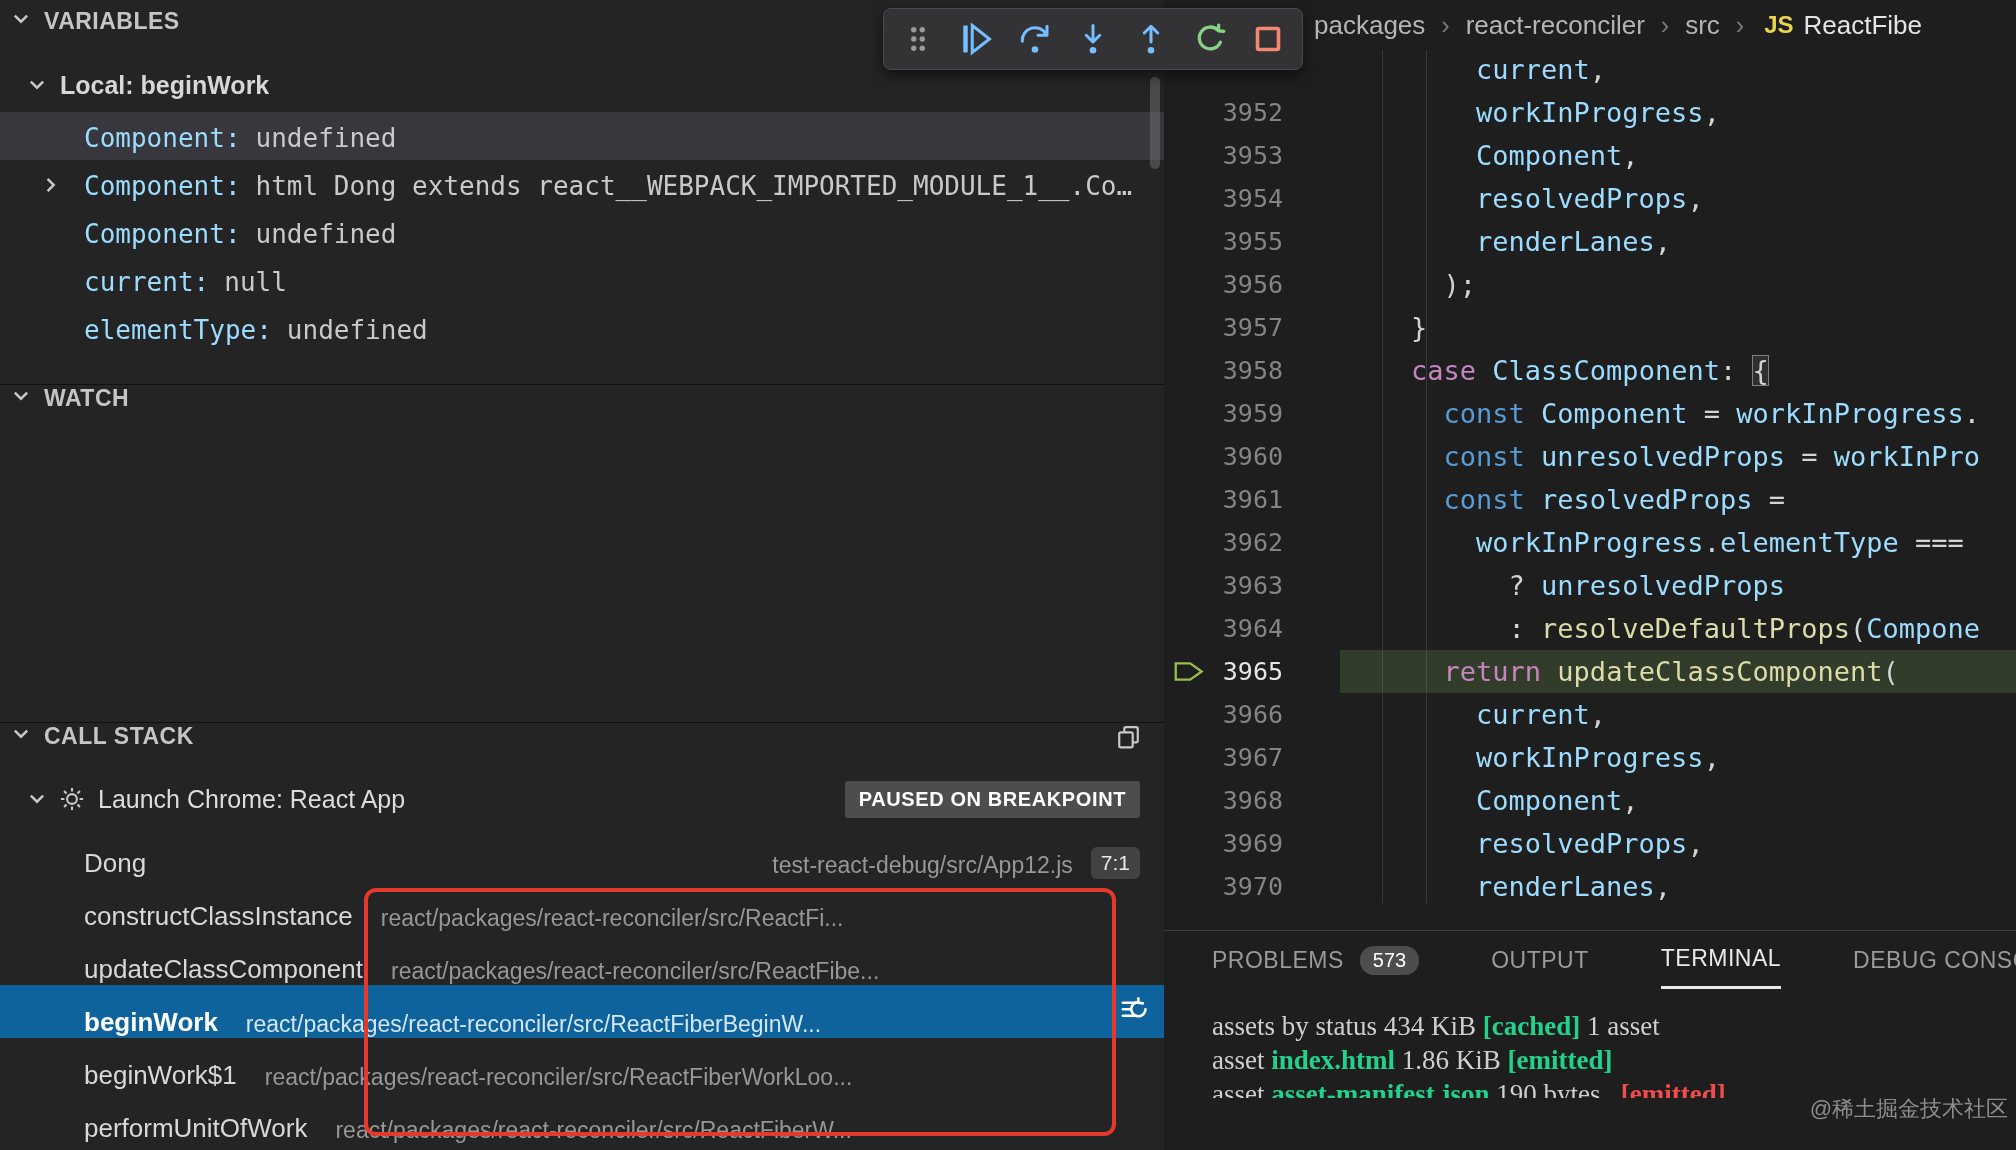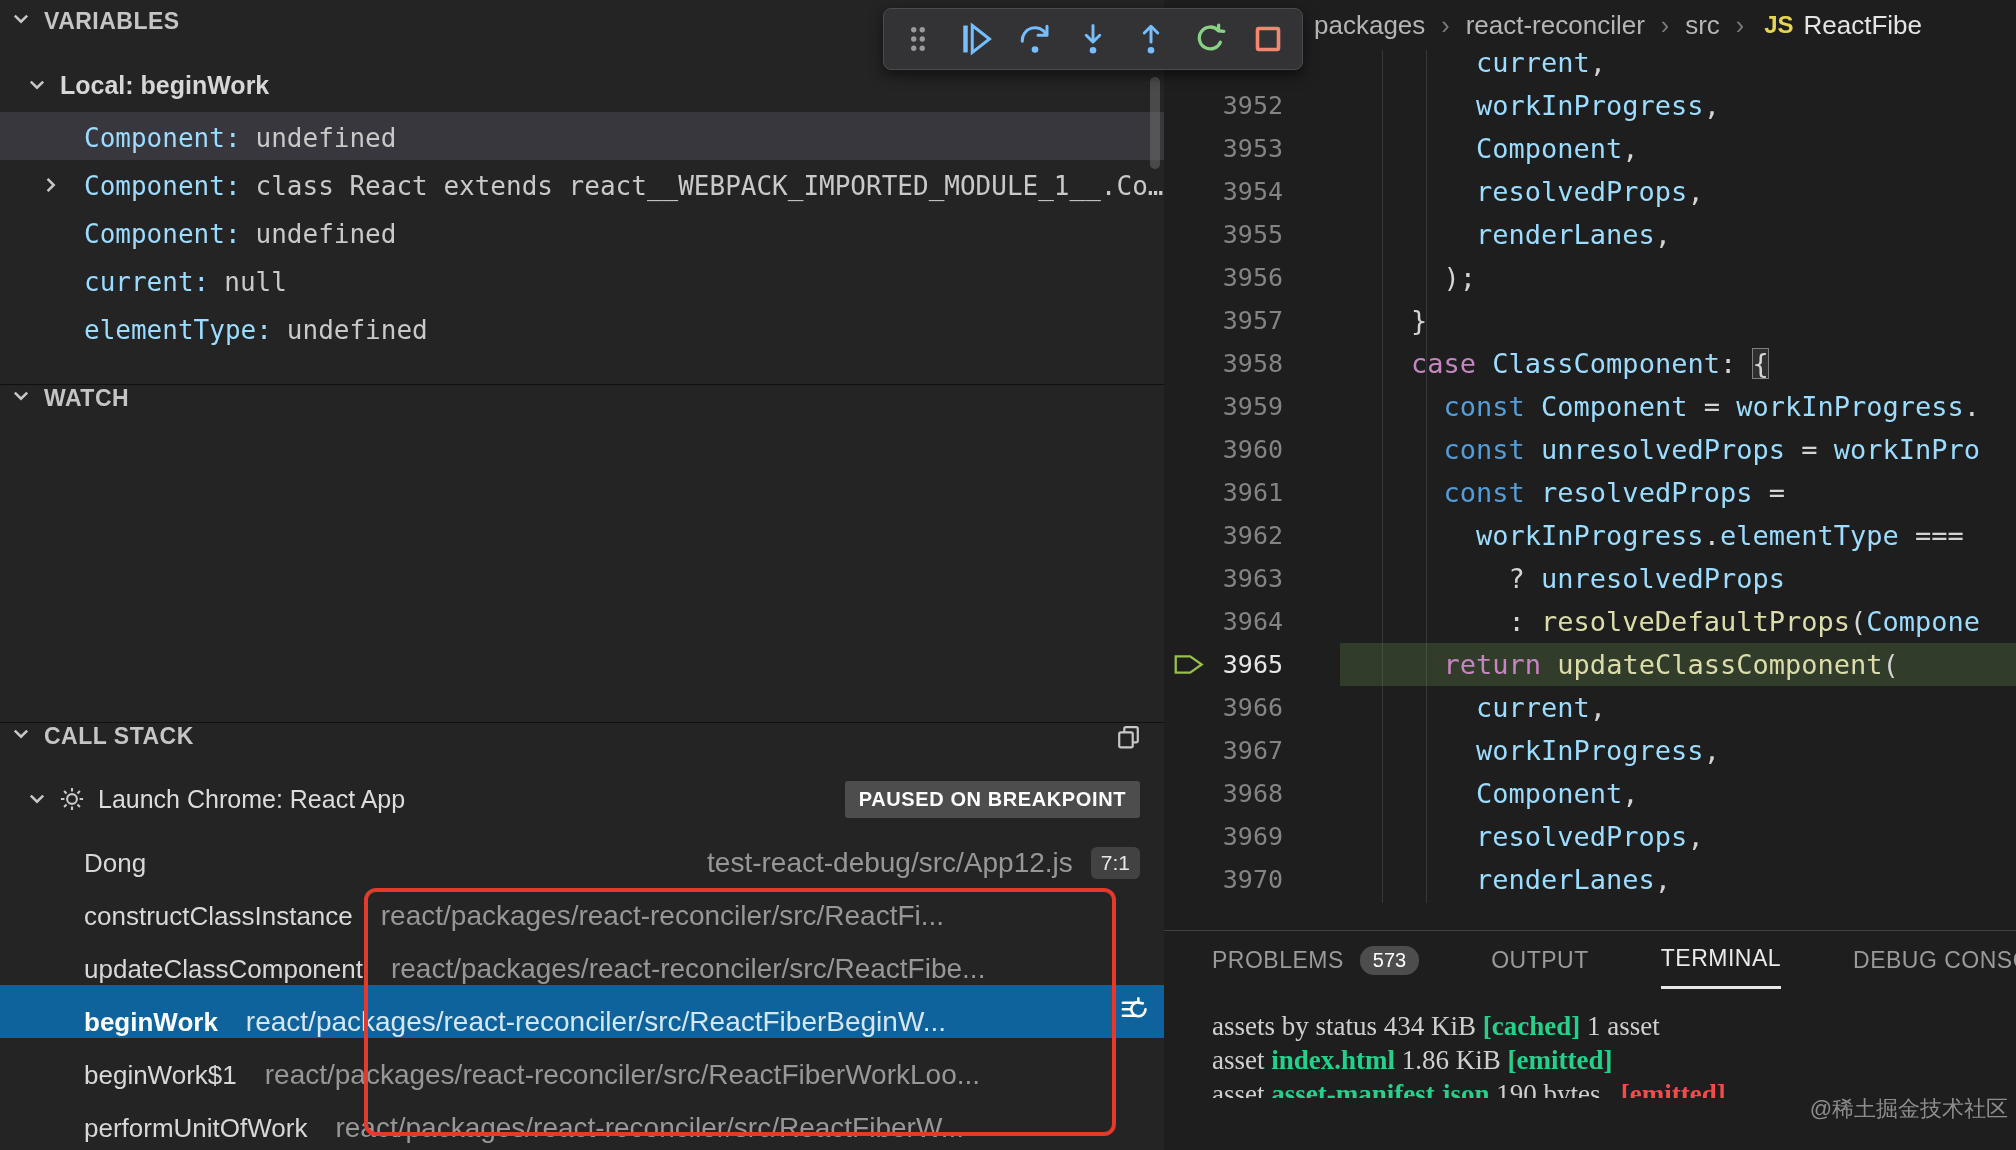--- a/index.html
+++ b/index.html
@@ -32,38 +32,38 @@
   .session-icon{margin-left:10px;display:flex}
   .session-label{margin-left:12px;font-size:25px;color:#dcdcdc}
   .status-badge{position:absolute;right:24px;background:#4d4d4d;color:#fff;font-size:20px;font-weight:600;
                 letter-spacing:.6px;padding:7px 14px;border-radius:3px}
   #frames{position:absolute;top:826px;left:0;width:100%}
   .frame{position:relative;height:53px;display:flex;align-items:flex-end;padding-left:84px;padding-right:20px;
          white-space:nowrap;overflow:hidden}
   .frame.sel{background:var(--accent-selection,#0e639c)}
   .fname{font-size:26px;color:#d8d8d8}
   .frame.sel .fname{color:#fff;font-weight:600}
-  .fpath{font-size:28px;color:#979797;margin-left:28px;overflow:hidden;text-overflow:ellipsis}
+  .fpath{font-size:23px;color:#979797;margin-left:28px;overflow:hidden;text-overflow:ellipsis}
   .frame.sel .fpath{color:#d5e6f3}
   .fspace{flex:1}
   .fpath.right{margin-left:0;margin-right:18px}
   .fbadge{background:rgba(255,255,255,.14);color:#e8e8e8;font-size:21px;padding:4px 10px;border-radius:6px;margin-right:4px}
   .fricon{position:absolute;right:14px;top:10px;display:flex}
   .sb-thumb{position:absolute;left:1150px;top:77px;width:10px;height:92px;background:rgba(121,121,121,.45);
             border-radius:5px;z-index:20}
 
   
   .editor{position:absolute;left:1164px;top:0;width:852px;height:930px;background:#1e1e1e;overflow:hidden}
   .breadcrumbs{position:absolute;left:0;top:0;width:100%;height:50px;background:#1e1e1e;z-index:6;
                display:flex;align-items:center;padding-left:150px;font-size:26px;color:#b5b5b5;white-space:nowrap;overflow:hidden}
   .bc-sep{color:#7a7a7a;margin:0 16px;font-size:25px}
   .jsicon{color:#e8d44d;font-weight:700;font-size:24px;margin:0 10px 0 4px}
   .bc-file{color:#e4e4e4}
   .guide{position:absolute;top:43px;height:860px;width:1px;background:#383838;z-index:0}
-  #lines{position:absolute;left:0;top:41px;width:100%;z-index:1}
+  #lines{position:absolute;left:0;top:48px;width:100%;z-index:1}
   .line{position:relative;height:43px;display:flex}
   .num{width:119px;text-align:right;font-family:"DejaVu Sans Mono",monospace;font-size:25px;color:#848484;
        line-height:43px;position:relative;z-index:2}
   .codetext{padding-left:63px;font-family:"DejaVu Sans Mono",monospace;font-size:27px;line-height:43px;
             white-space:pre;position:relative;z-index:2}
   .line.cur::before{content:"";position:absolute;left:176px;right:0;top:0;bottom:0;
                     background:rgba(98,132,74,.30);z-index:1}
   .line.cur .num{color:#e6e6e6}
   .glyph{position:absolute;left:10px;top:11px;z-index:3;display:flex}
   .tk-pl{color:#d4d4d4}.tk-kw{color:#569cd6}.tk-ctl{color:#c586c0}.tk-var{color:#9cdcfe}.tk-fn{color:#dcdcaa}
@@ -117,21 +117,21 @@
       </span>
       <span>Local: beginWork</span>
     </div>
 
     <div id="varrows">
         <div class="var-row sel"><span class="vname">Component:</span><span class="vval">undefined</span></div>
         <div class="var-row"><span class="vchev">
             <svg viewBox="0 0 16 16" width="22" height="22">
               <path d="M5.5 3.5 L10 8 L5.5 12.5" fill="none" stroke="#c8c8c8" stroke-width="1.8"></path>
             </svg>
-          </span><span class="vname">Component:</span><span class="vval">class React extends react__WEBPACK_IMPORTED_MODULE_1__.Co…</span></div>
+          </span><span class="vname">Component:</span><span class="vval">html Dong extends react__WEBPACK_IMPORTED_MODULE_1__.Co…</span></div>
         <div class="var-row"><span class="vname">Component:</span><span class="vval">undefined</span></div>
         <div class="var-row"><span class="vname">current:</span><span class="vval">null</span></div>
         <div class="var-row"><span class="vname">elementType:</span><span class="vval">undefined</span></div>
       </div>
 
     <div class="sec-head" id="watchhead">
       <span class="chev">
         <svg viewBox="0 0 16 16" width="22" height="22">
             <path d="M3.5 5.5 L8 10 L12.5 5.5" fill="none" stroke="#c8c8c8" stroke-width="1.8"></path>
           </svg>

